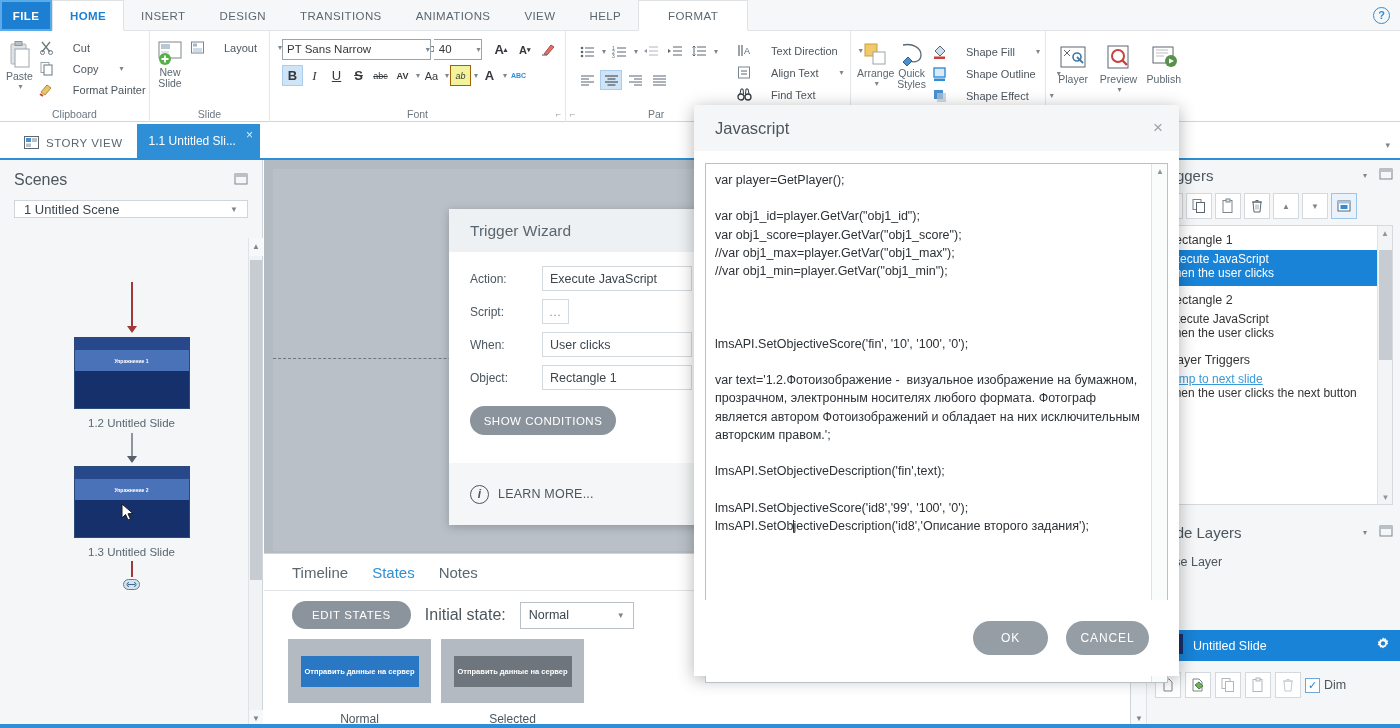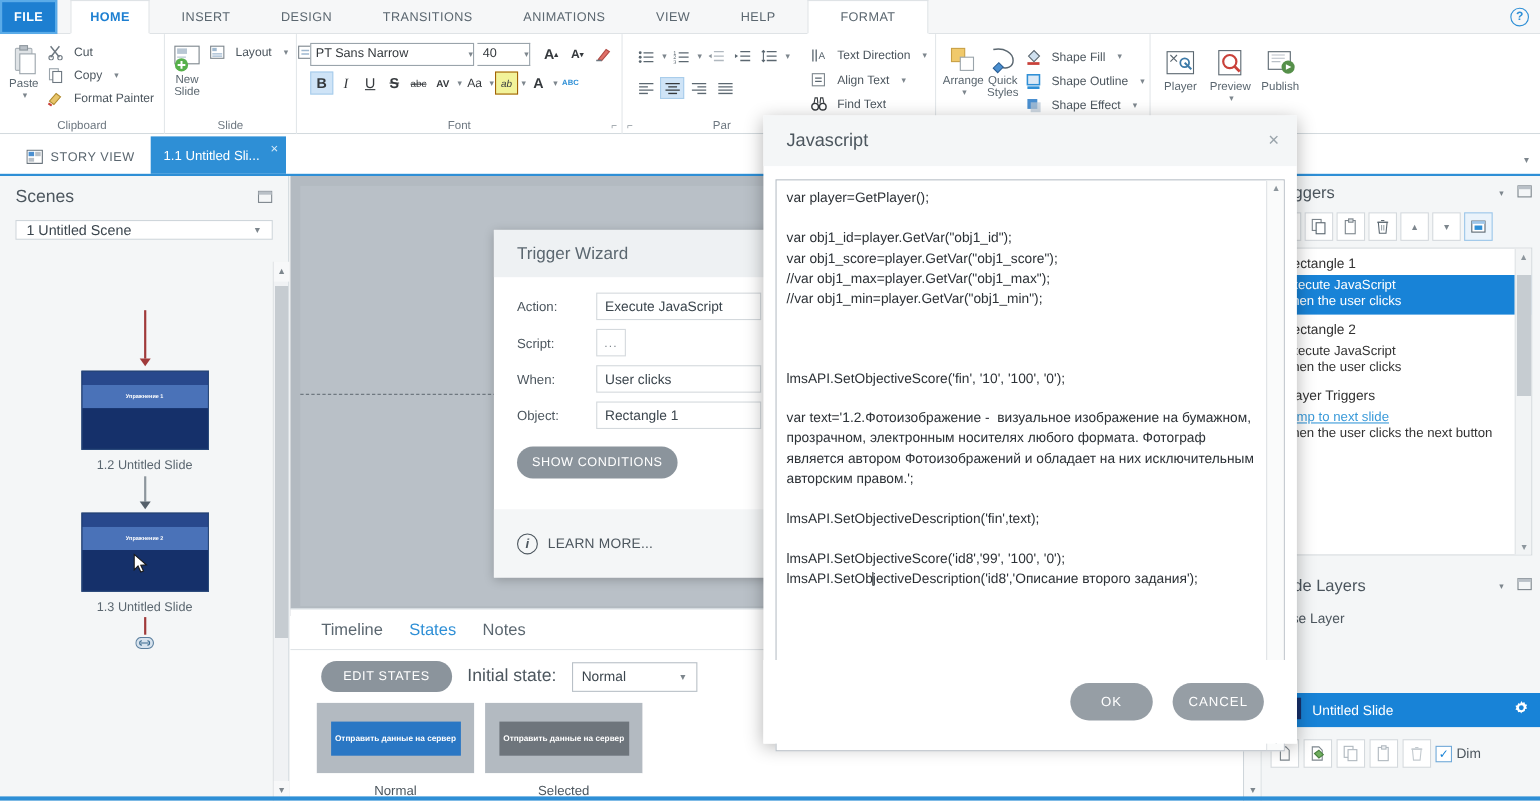--- a/index.html
+++ b/index.html
@@ -9,21 +9,21 @@
     font-size: 12px;
     color:#3a3a3a;
     background:#ffffff;
     position:relative;
   }
 
   
   #ribbon-tabs {
     position:absolute; left:0; top:0; width:1400px; height:31px;
     background:#f6f7f8; border-bottom:1px solid #dfe3e6;
-    display:flex; align-items:stretch;gap:12px;
+    display:flex; align-items:stretch;
   }
   .tab {
     display:flex; align-items:center; justify-content:center;
     padding:0 17px; font-size:11.5px; letter-spacing:.4px;
     color:#5b6770; cursor:default; height:31px;
   }
   .tab.file {
     background:#1d7fd1; color:#fff; font-weight:bold;
     width:52px; padding:0; border:2px solid #5aabe8;
   }
@@ -54,21 +54,21 @@
   }
   .rgroup { position:relative; height:91px; border-right:1px solid #e3e7ea; padding:4px 6px 0 6px; }
   .rgroup-label {
     position:absolute; bottom:2px; left:0; width:100%;
     text-align:center; font-size:10.5px; color:#6d7780;
   }
   .rrow { display:flex; align-items:center; gap:3px; }
 
   .bigbtn { display:flex; flex-direction:column; align-items:center; width:44px; padding-top:2px; color:#555; }
   .bigbtn .lbl { font-size:10.5px; line-height:11px; text-align:center; color:#5b6770; }
-  .smallitem { display:flex; align-items:center; gap:9px; font-size:11px; color:#4c565e; padding:2px 3px; white-space:nowrap; }
+  .smallitem { display:flex; align-items:center; gap:19px; font-size:11px; color:#4c565e; padding:2px 3px; white-space:nowrap; }
   .ico { display:inline-block; width:15px; height:15px; flex:none; }
   .ico svg { display:block; }
   .caret { font-size:8px; color:#7d868d; margin-left:2px; }
 
   
   #fontname {
     width:150px;height:21px;border:1px solid #9aa4ab;background:#fff;
     font-size:11.5px;line-height:19px;padding-left:4px;color:#33383c;
     display:flex; align-items:center;
   }

